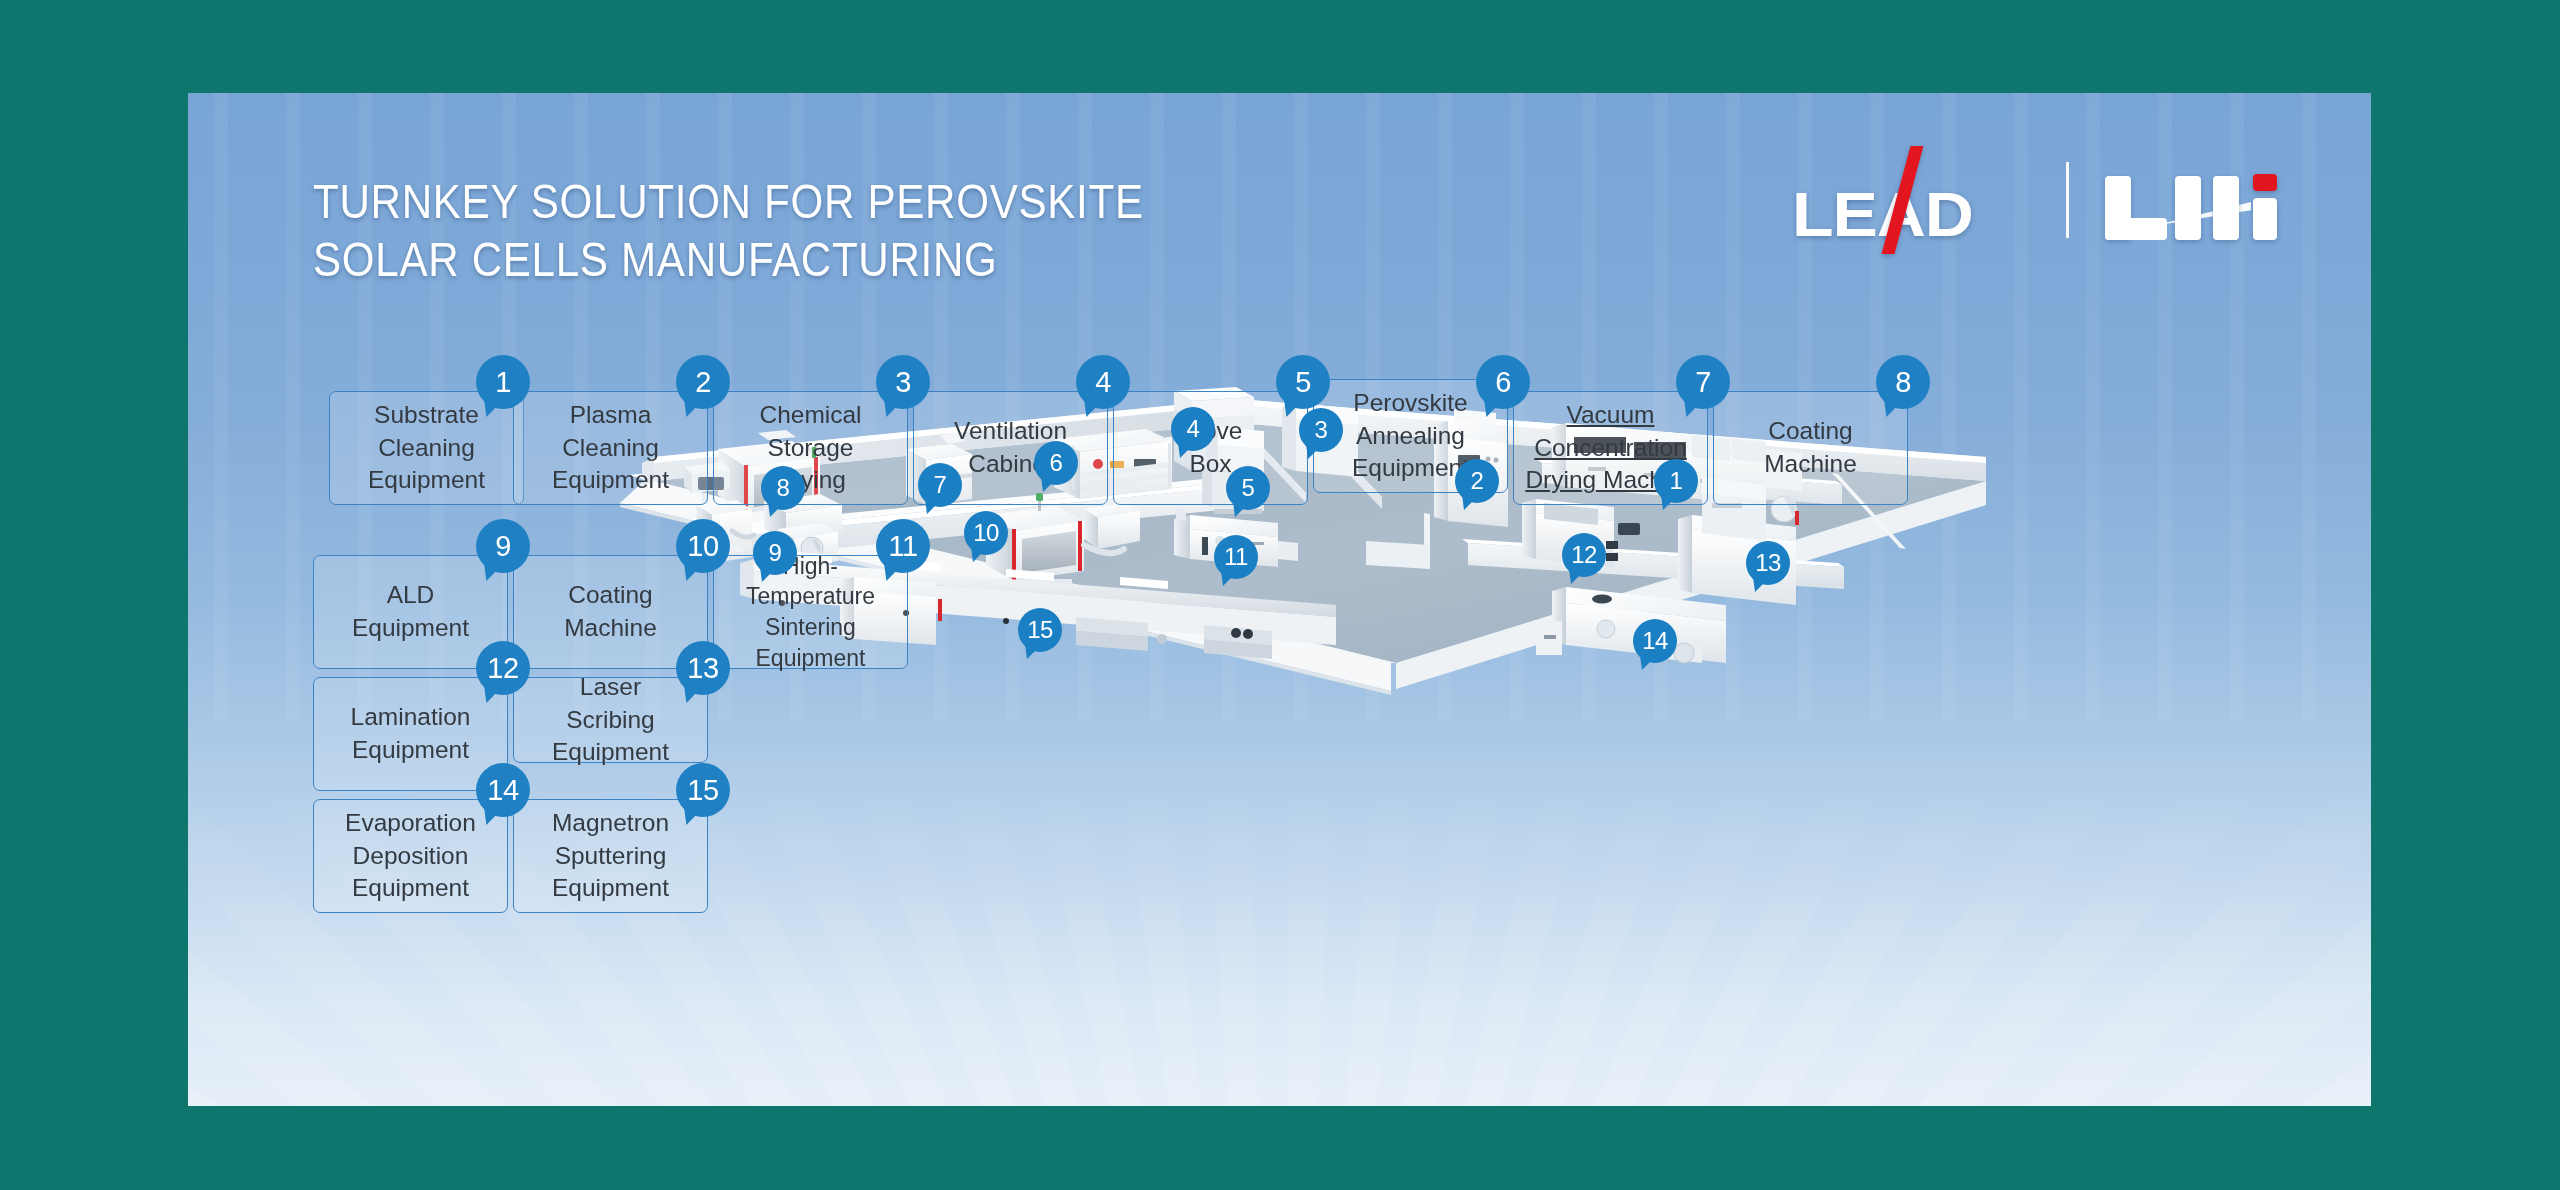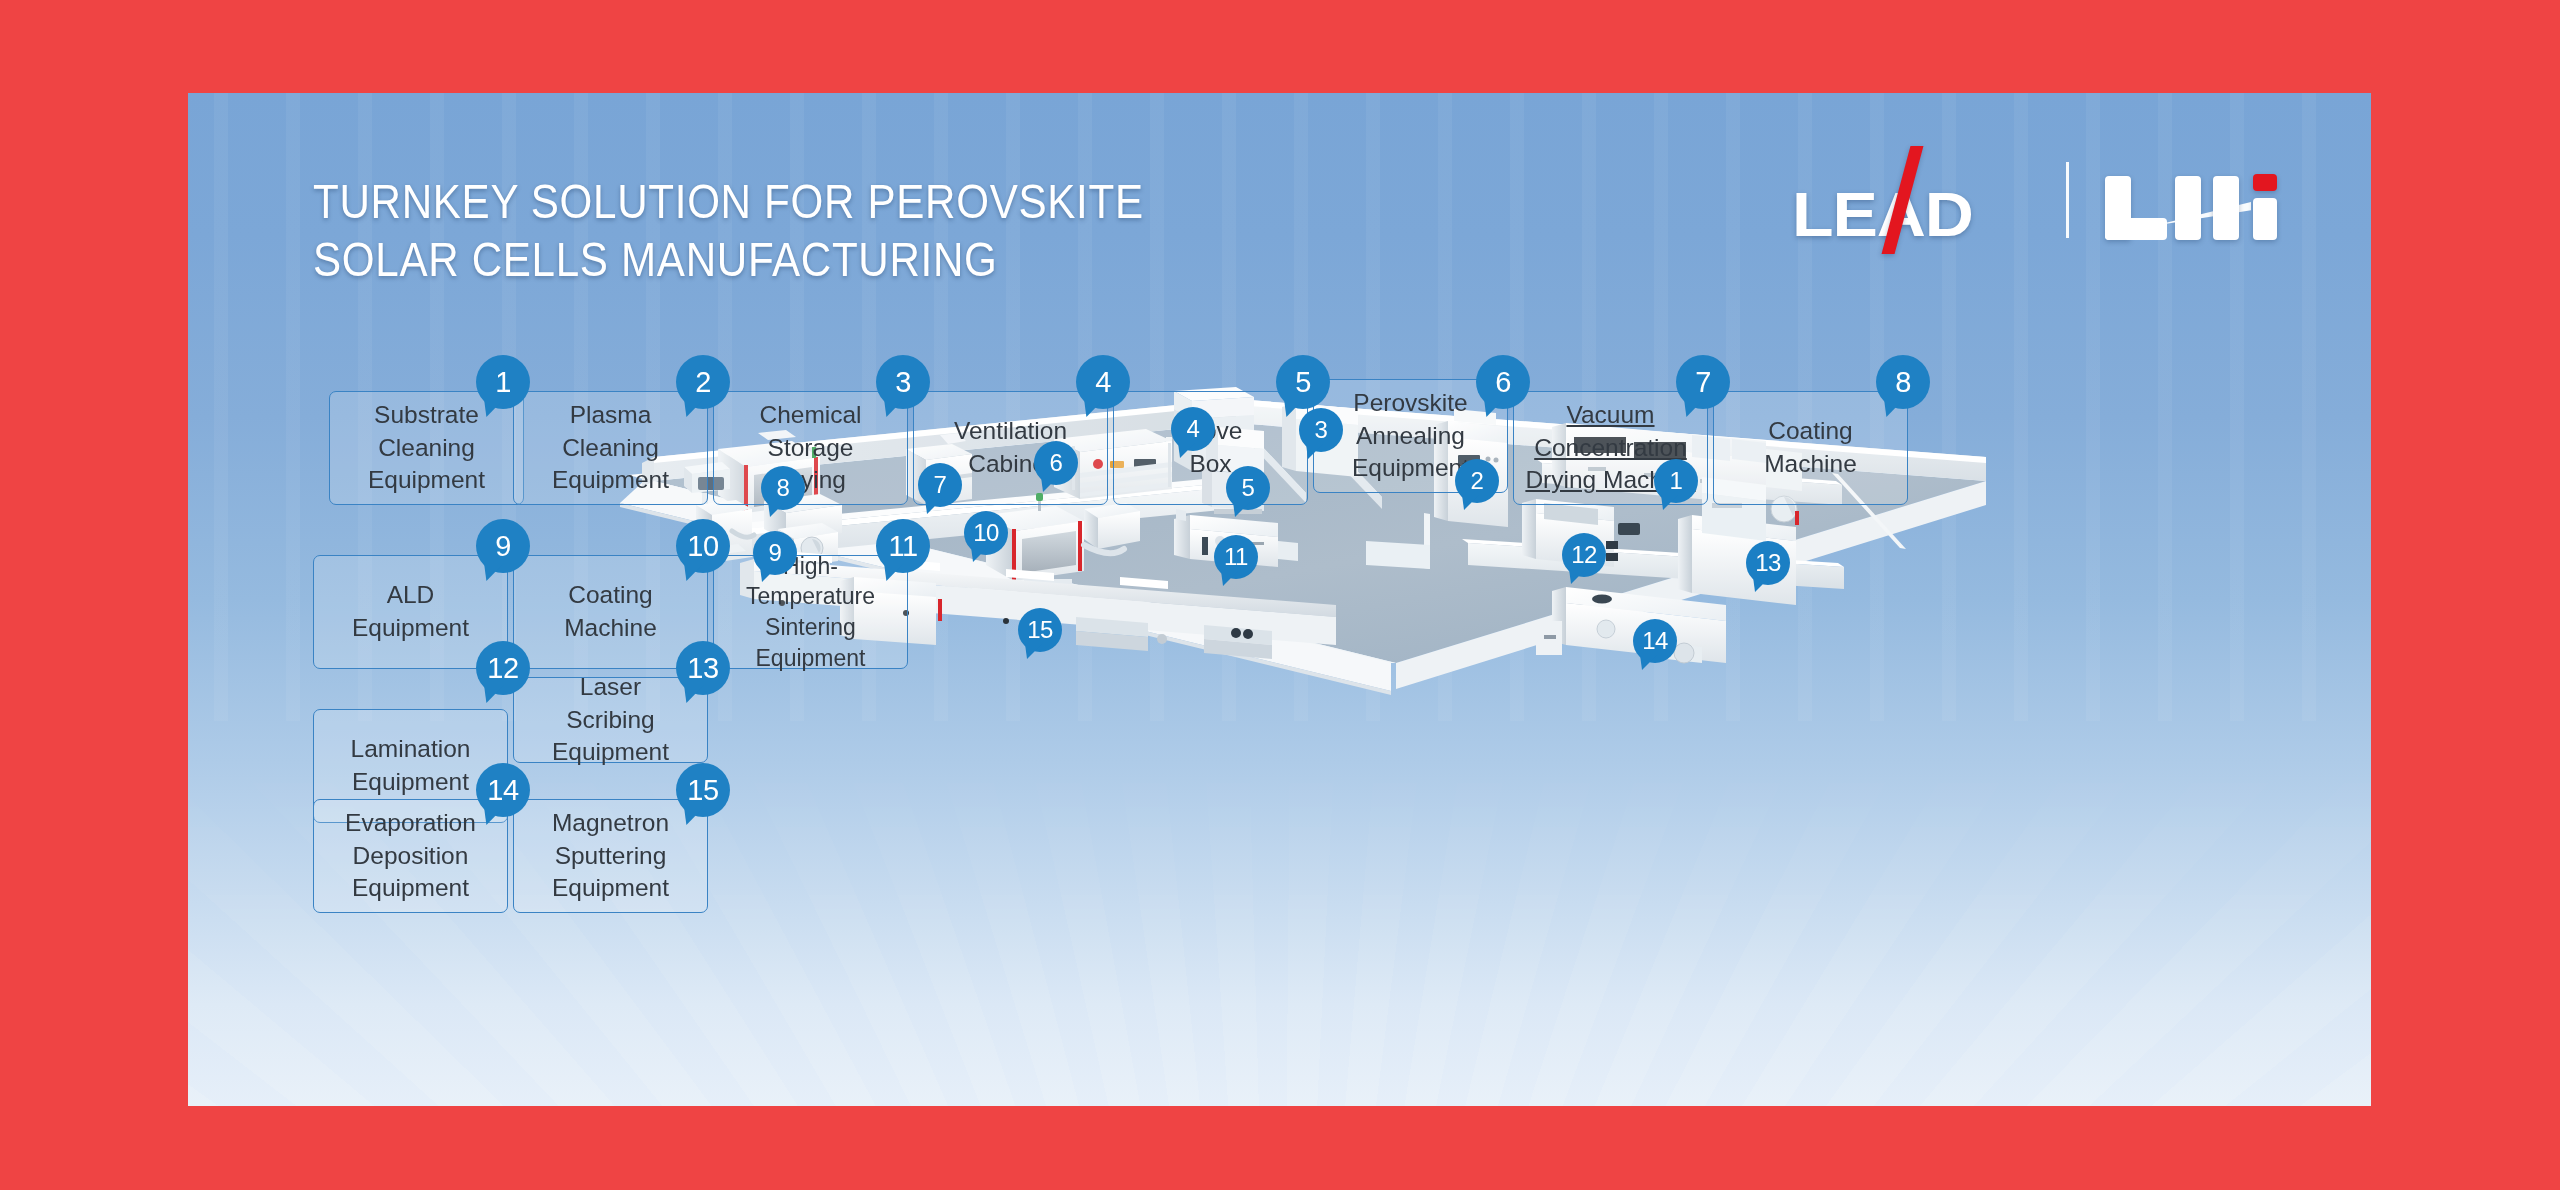--- a/index.html
+++ b/index.html
@@ -10,21 +10,21 @@
     background: #000;
     overflow: hidden;
     font-family: "Liberation Sans", sans-serif;
   }
 
   
   #stage {
     position: relative;
     width: 2560px;
     height: 1190px;
-    background: #ef4444;
+    background: #0f766e;
   }
 
   
   #panel {
     position: absolute;
     left: 188px;
     top: 93px;
     width: 2183px;
     height: 1013px;
     overflow: hidden;
@@ -638,21 +638,21 @@
     </div>
     <div class="pin" style="left:488px; top:426px;">10</div>
 
     <div class="card" style="left:525px; top:462px; width:195px; height:114px; font-size:23px;">
       <span class="card-text">High-Temperature
 Sintering
 Equipment</span>
     </div>
     <div class="pin" style="left:688px; top:426px;">11</div>
 
-    <div class="card" style="left:125px; top:584px; width:195px; height:114px;margin-top:32px;">
+    <div class="card" style="left:125px; top:584px; width:195px; height:114px;">
       <span class="card-text">Lamination
 Equipment</span>
     </div>
     <div class="pin" style="left:288px; top:548px;">12</div>
 
     <div class="card" style="left:325px; top:584px; width:195px; height:86px;">
       <span class="card-text">Laser
 Scribing
 Equipment</span>
     </div>

